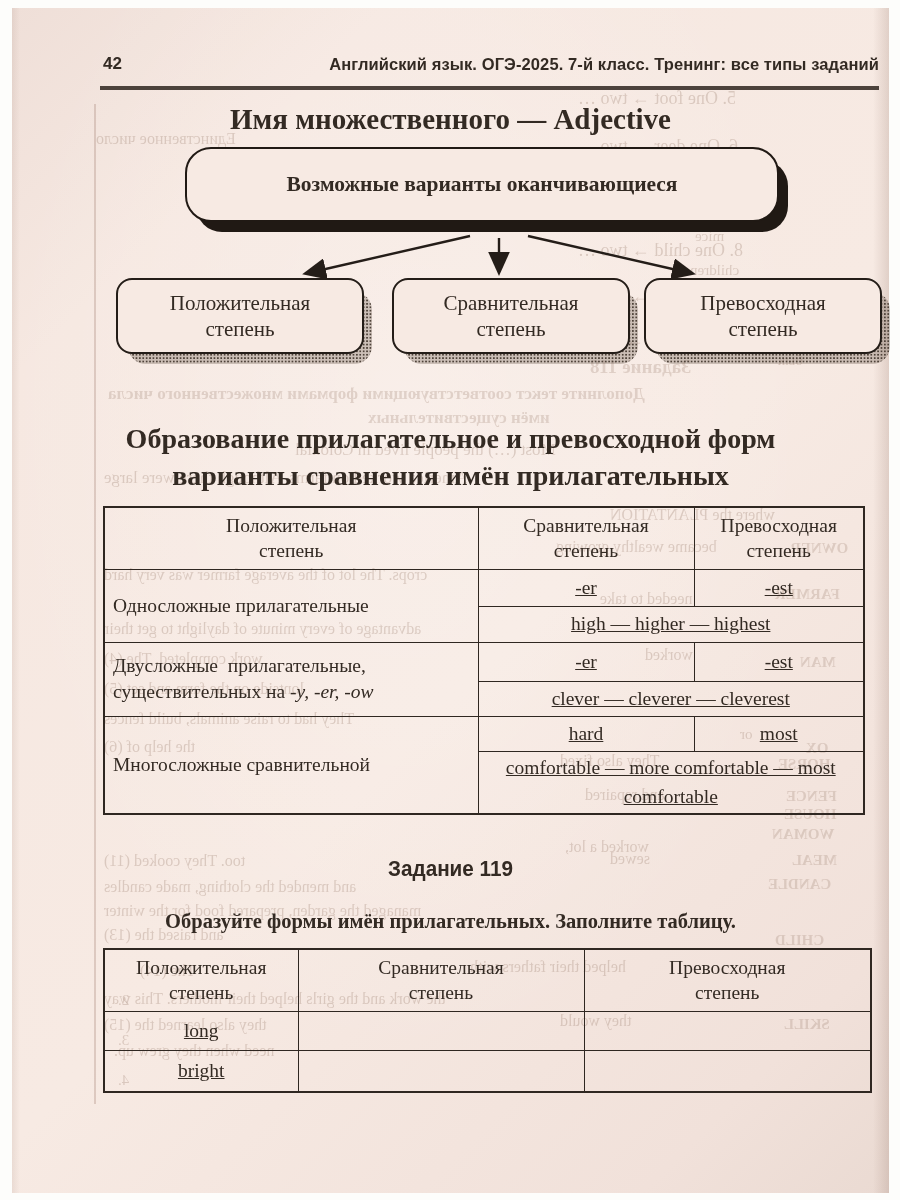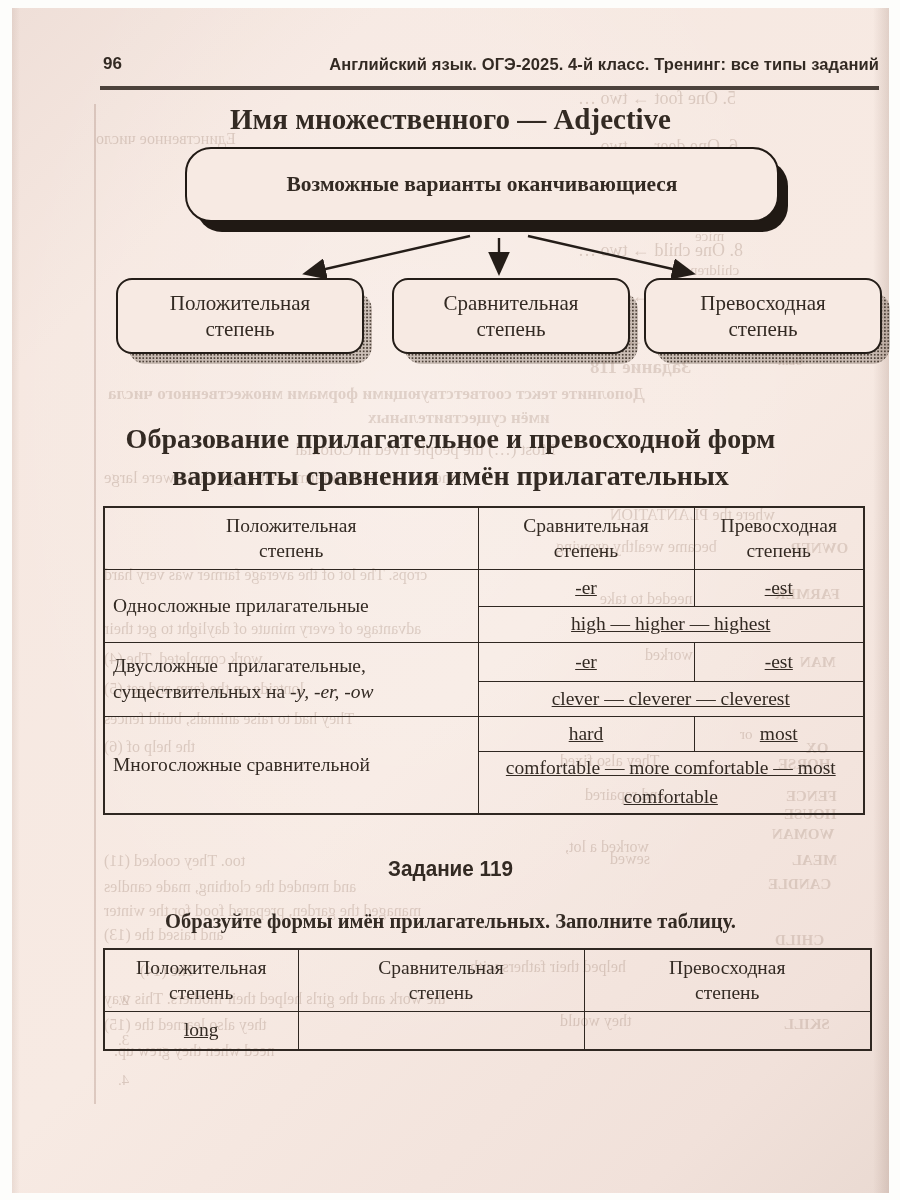--- a/index.html
+++ b/index.html
@@ -126,22 +126,22 @@
         <span class="ghost" style="left: 106px; top: 984px; font-size: 15px;">2.</span>
         <span class="ghost" style="left: 92px; top: 1008px; font-size: 16px;">they also learned the (15)</span>
         <span class="ghost" style="left: 548px; top: 1004px; font-size: 16px;">they would</span>
         <span class="ghost b" style="left: 772px; top: 1008px; font-size: 15px;">SKILL</span>
         <span class="ghost" style="left: 106px; top: 1024px; font-size: 15px;">3.</span>
         <span class="ghost" style="left: 102px; top: 1034px; font-size: 16px;">need when they grew up.</span>
         <span class="ghost" style="left: 106px; top: 1064px; font-size: 15px;">4.</span>
       </div>
     <div class="gline" style="left:82px;top:96px;width:1.5px;height:1000px;"></div>
 
-    <div class="abs z1 pagenum">96</div>
-    <div class="abs z1 runhead">Английский язык. ОГЭ-2025. 4-й класс. Тренинг: все типы заданий</div>
+    <div class="abs z1 pagenum">42</div>
+    <div class="abs z1 runhead">Английский язык. ОГЭ-2025. 7-й класс. Тренинг: все типы заданий</div>
     <div class="abs z1 headrule"></div>
 
     <div class="abs z1 title">Имя множественного — Adjective</div>
 
     <div class="abs z1 rootbox-sh"></div>
     <div class="abs z1 rootbox">
       <span>Возможные варианты оканчивающиеся</span>
     </div>
 
     <svg class="abs z1 arrows" width="470" height="58" viewBox="0 0 470 58">
@@ -255,17 +255,22 @@
         <th class="hcell">
           <span>Превосходная</span><br>
           <span>степень</span>
         </th>
       </tr>
       <tr style="height:39px">
         <td class="mid">long</td>
         <td class="mid"></td>
         <td class="mid"></td>
       </tr>
+      <tr style="height:42px">
+        <td class="mid">bright</td>
+        <td class="mid"></td>
+        <td class="mid"></td>
+      </tr>
     </tbody>
       </table>
 
   </div>
 </div>
 
 </body></html>

